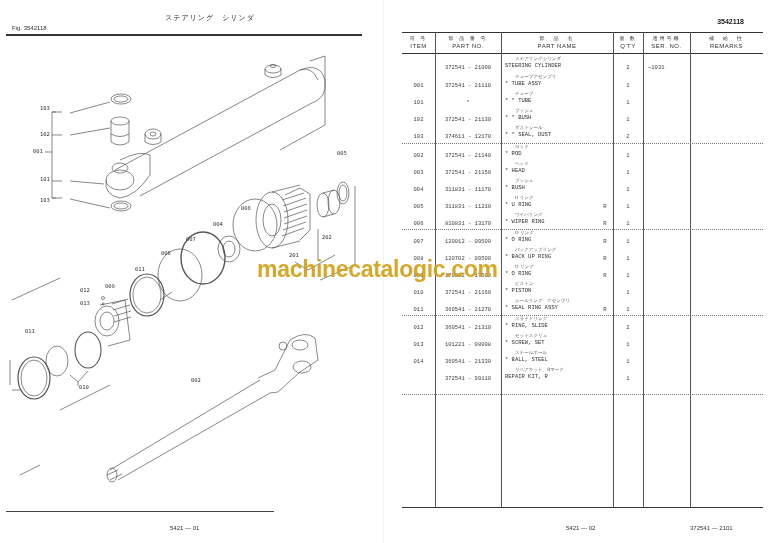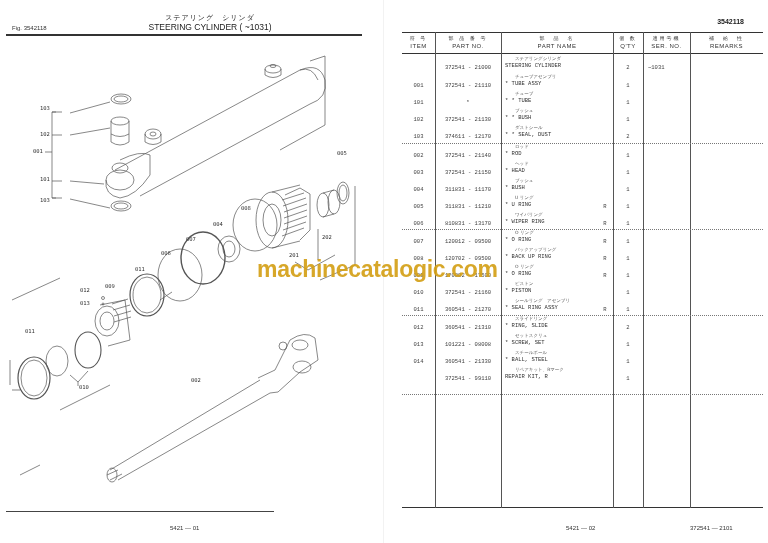--- a/index.html
+++ b/index.html
@@ -52,21 +52,20 @@
   .doc-footer { position: absolute; left: 690px; top: 525px; font-size: 6px; color: #333; }
 
   .watermark { position: absolute; left: 257px; top: 256px; font-size: 23px; font-weight: bold; color: #d4a017; letter-spacing: -0.3px; white-space: nowrap; opacity: 0.92; }
 </style>
 </head>
 <body>
 
 <div class="page page-left">
   <span class="fig-label">Fig. 3542118</span>
   <span class="title-jp">ステアリング　シリンダ</span>
-  <span class="title-en">STEERING CYLINDER ( ~1031)</span>
   <div class="header-rule"></div>
 
   <svg class="diagram" viewBox="0 40 384 460" width="384" height="460" style="position:absolute;left:0;top:40px;">
     <g fill="none" stroke="#555" stroke-width="0.7">
 
       <path d="M115 170 L300 70 Q320 62 325 80 Q328 98 310 104 L140 196"></path>
       <path d="M300 70 Q312 66 318 80"></path>
       <ellipse cx="273" cy="69" rx="8" ry="4"></ellipse>
       <ellipse cx="273" cy="66" rx="3" ry="1.5"></ellipse>
       <path d="M265 69 L265 75 Q273 80 281 75 L281 69"></path>

